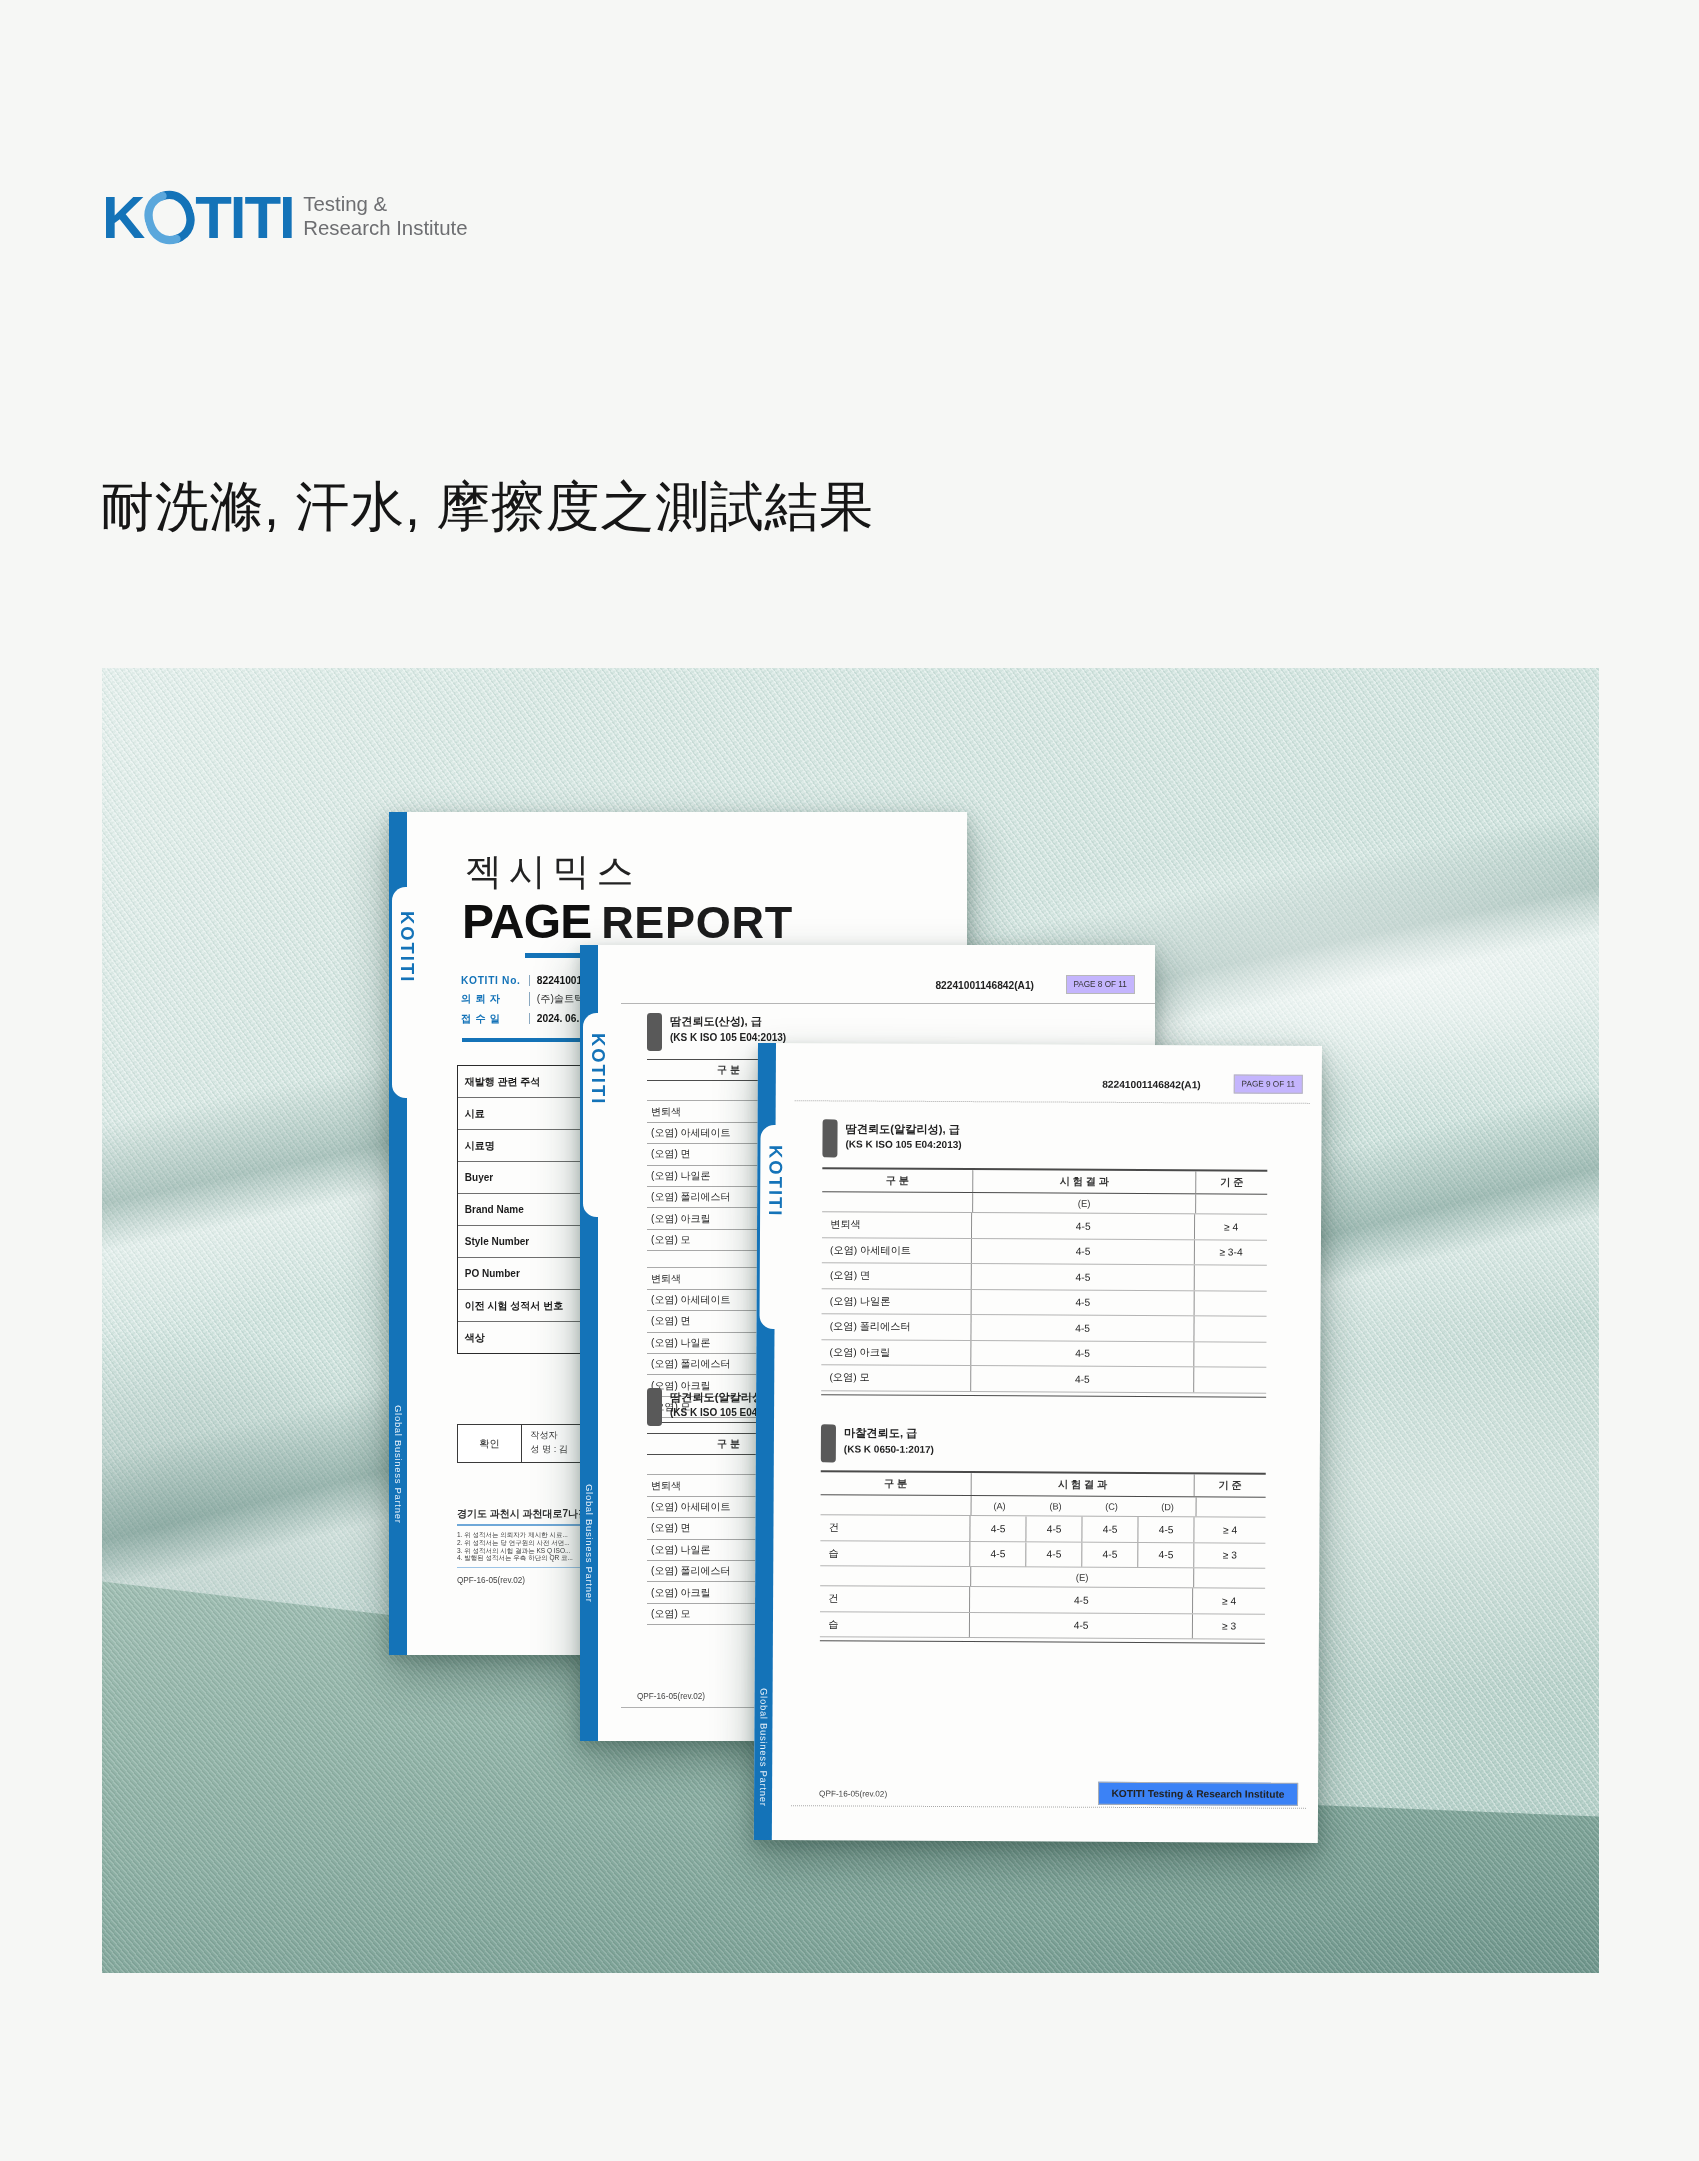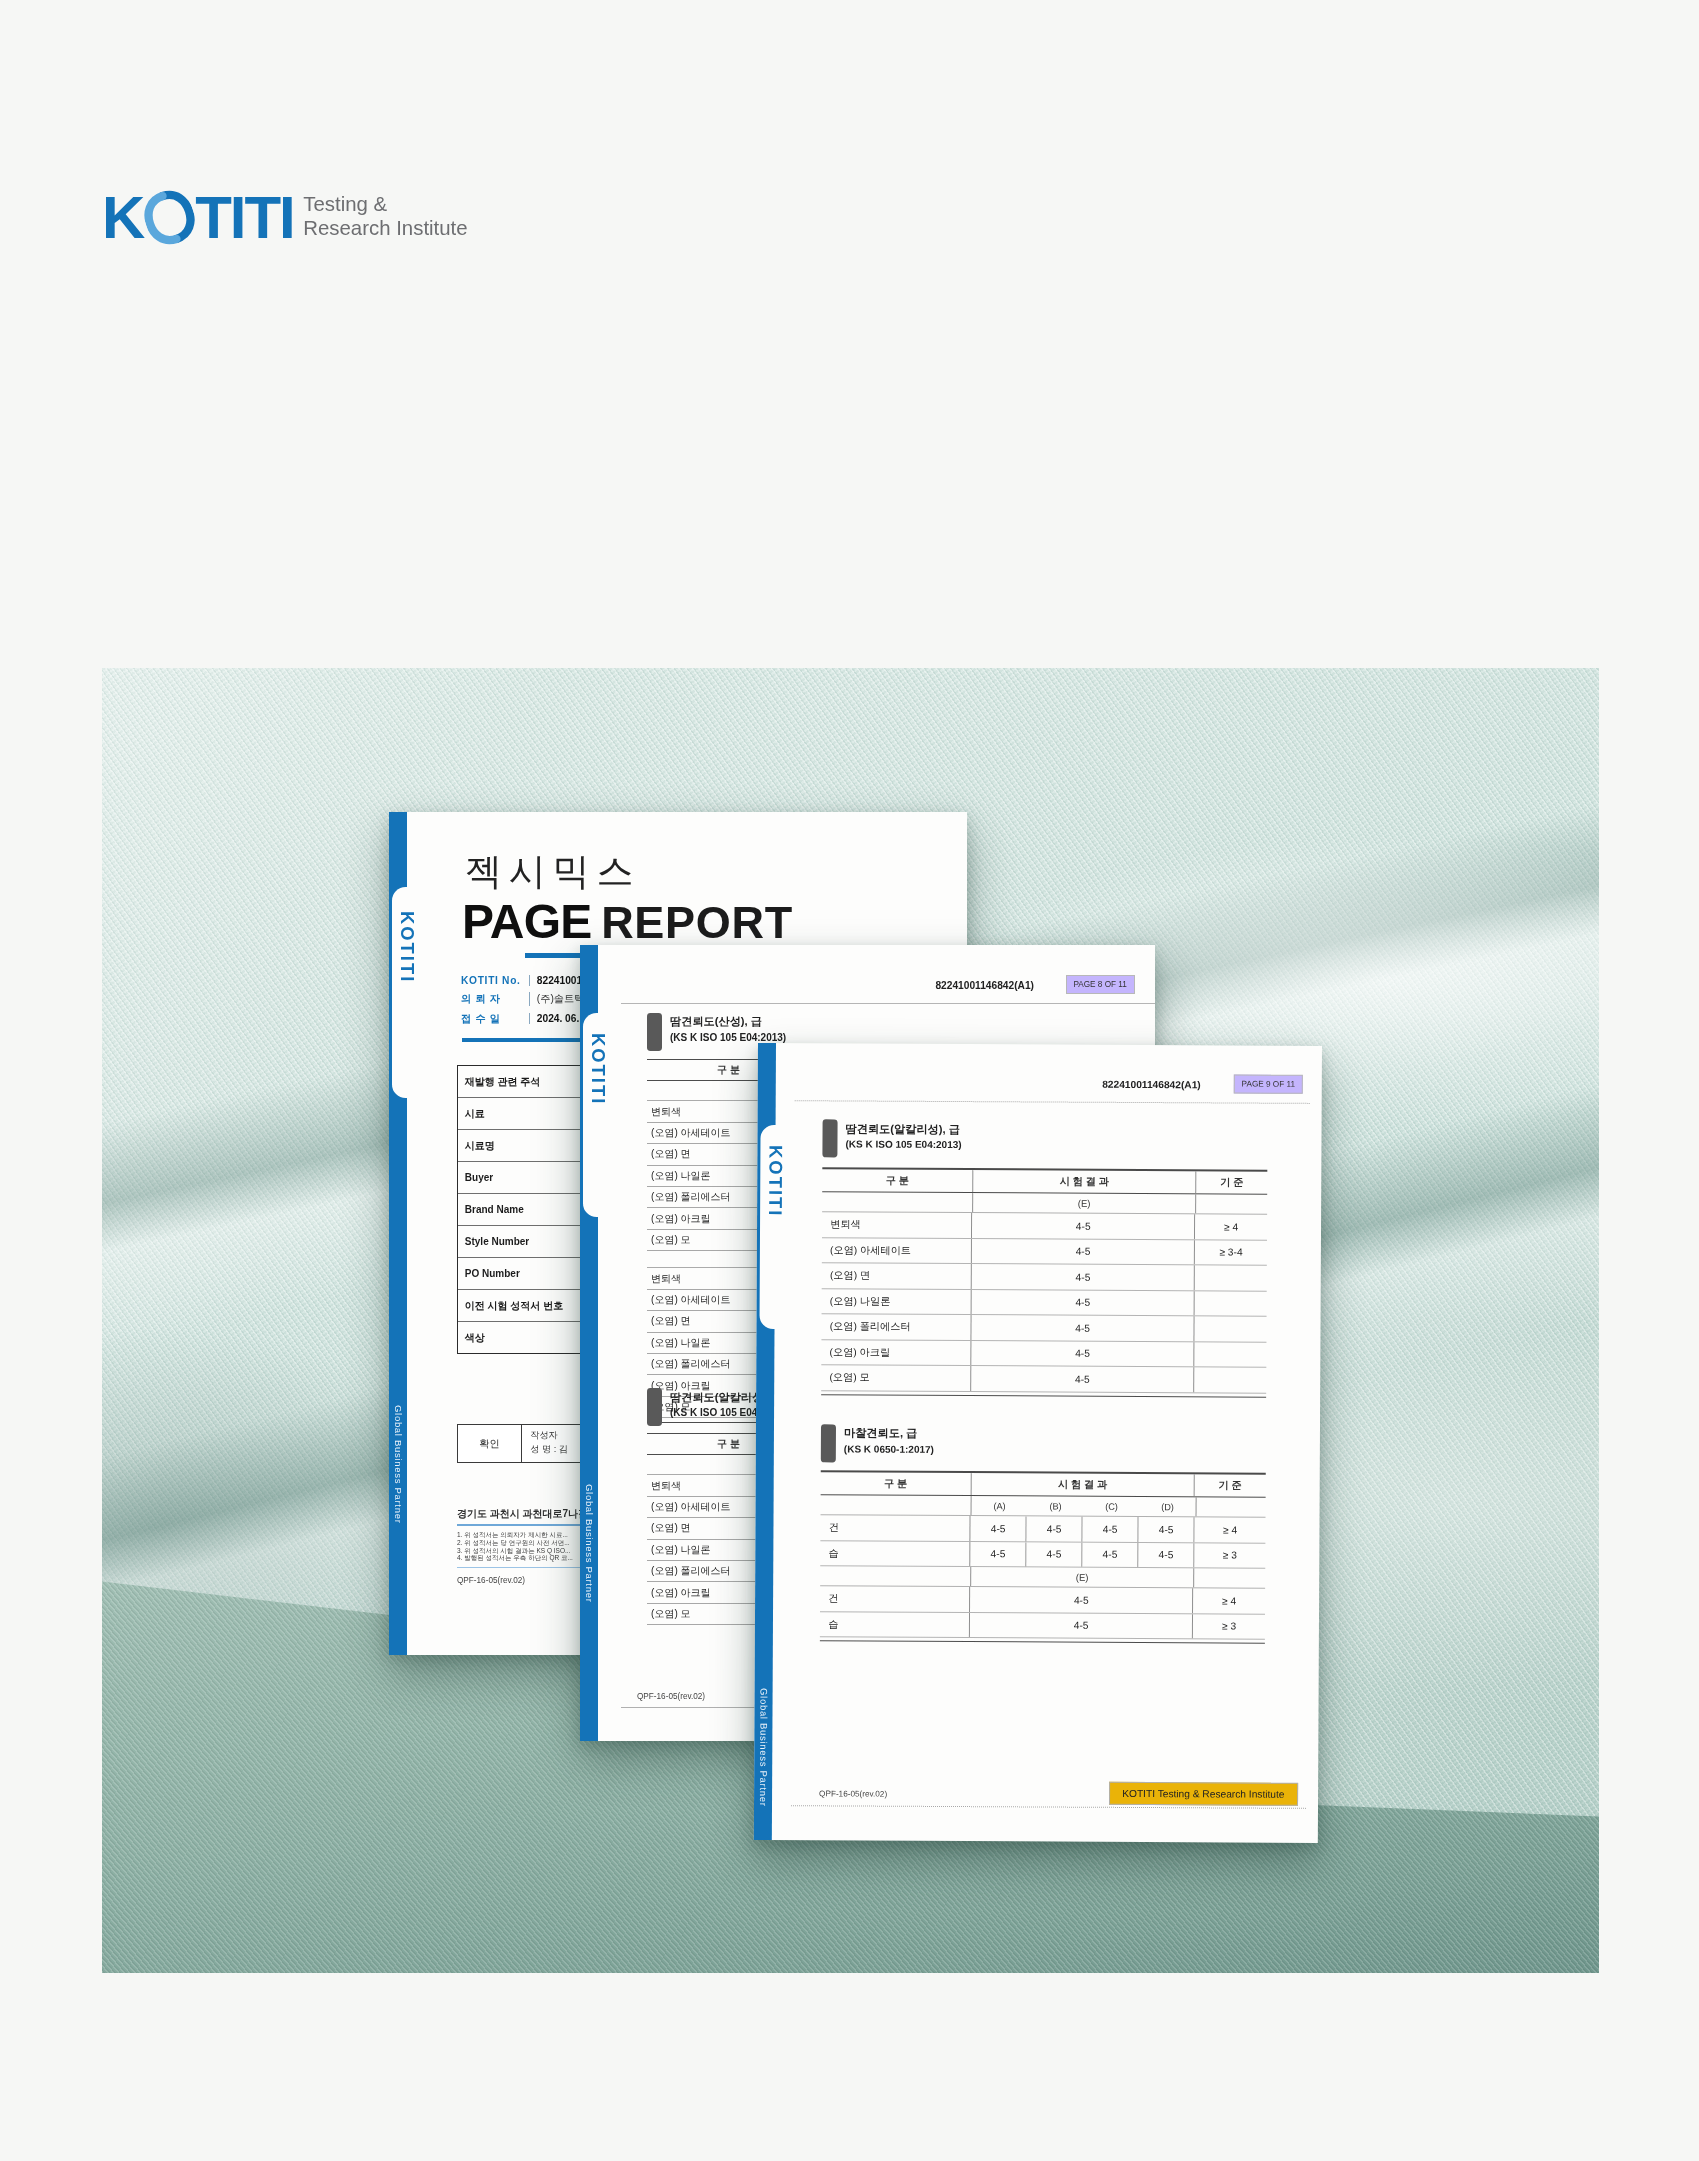--- a/index.html
+++ b/index.html
@@ -131,22 +131,22 @@
   .d3-row{height:24.5px;border-bottom:0.7px solid #b4b4b4;display:flex;font-size:10.2px;color:#222;}
   .d3-row .c-cat{align-items:center;display:flex;padding-left:8.2px;width:141px;white-space:nowrap;overflow:hidden;}
   .d3-row .c-res,.d3-row .c-cri{display:flex;align-items:center;justify-content:center;}
   .c-q{width:55px;border-right:0.7px solid #9a9a9a;display:flex;align-items:center;justify-content:center;}
   .c-q:nth-last-child(2){width:55px;}
   .d3-abcd{height:19px;border-bottom:0.7px solid #b0b0b0;display:flex;font-size:9.2px;color:#333;}
   .d3-abcd .sp{width:150px;border-right:0.7px solid #8f8f8f;}
   .d3-abcd .aq{width:56px;display:flex;align-items:center;justify-content:center;}
   .doc3 .form-no{left:65px;bottom:42px;}
   .d3-foot-rule{position:absolute;left:37px;right:12.2px;bottom:34px;border-top:1.4px dotted #a9a9a9;}
-  .d3-foot-box{position:absolute;right:20.4px;bottom:37px;border:0.7px solid #b0b0b0;background:#eab308;
-               padding:4.8px 12.2px;font-size:10.2px;font-weight:400;color:#222;white-space:nowrap;}
+  .d3-foot-box{position:absolute;right:20.4px;bottom:37px;border:0.7px solid #b0b0b0;background:#3b82f6;
+               padding:4.8px 12.2px;font-size:10.2px;font-weight:700;color:#222;white-space:nowrap;}
 </style>
 </head>
 <body>
 
 <div class="canvas">
 
   <header class="logo">
     <span class="brand">
         <span>K</span>
         <svg class="logo-o" viewBox="0 0 100 112">
@@ -154,20 +154,21 @@
           <path d="M50 102 C 21 102 8 79 8 56 C 8 33 21 10 50 10" stroke="#5aa7dc" stroke-width="17" fill="none" stroke-linecap="round"></path>
         </svg>
         <span>TITI</span>
       </span>
     <span class="tag">
       <span>Testing &amp;</span>
       <span>Research Institute</span>
     </span>
   </header>
 
+  <h2 class="subtitle">耐洗滌, 汗水, 摩擦度之測試結果</h2>
 
   <div class="photo">
     <div class="folds"></div>
     <div class="fabric-dark"></div>
 
     <section class="doc doc1">
       <div class="strip"></div>
       <div class="notch"></div>
       <span class="vtext notch-brand" style="left:28.6px;top:99px;">KOTITI</span>
       <span class="vtext strip-slogan" style="left:15px;top:593px;">Global Business Partner</span>

